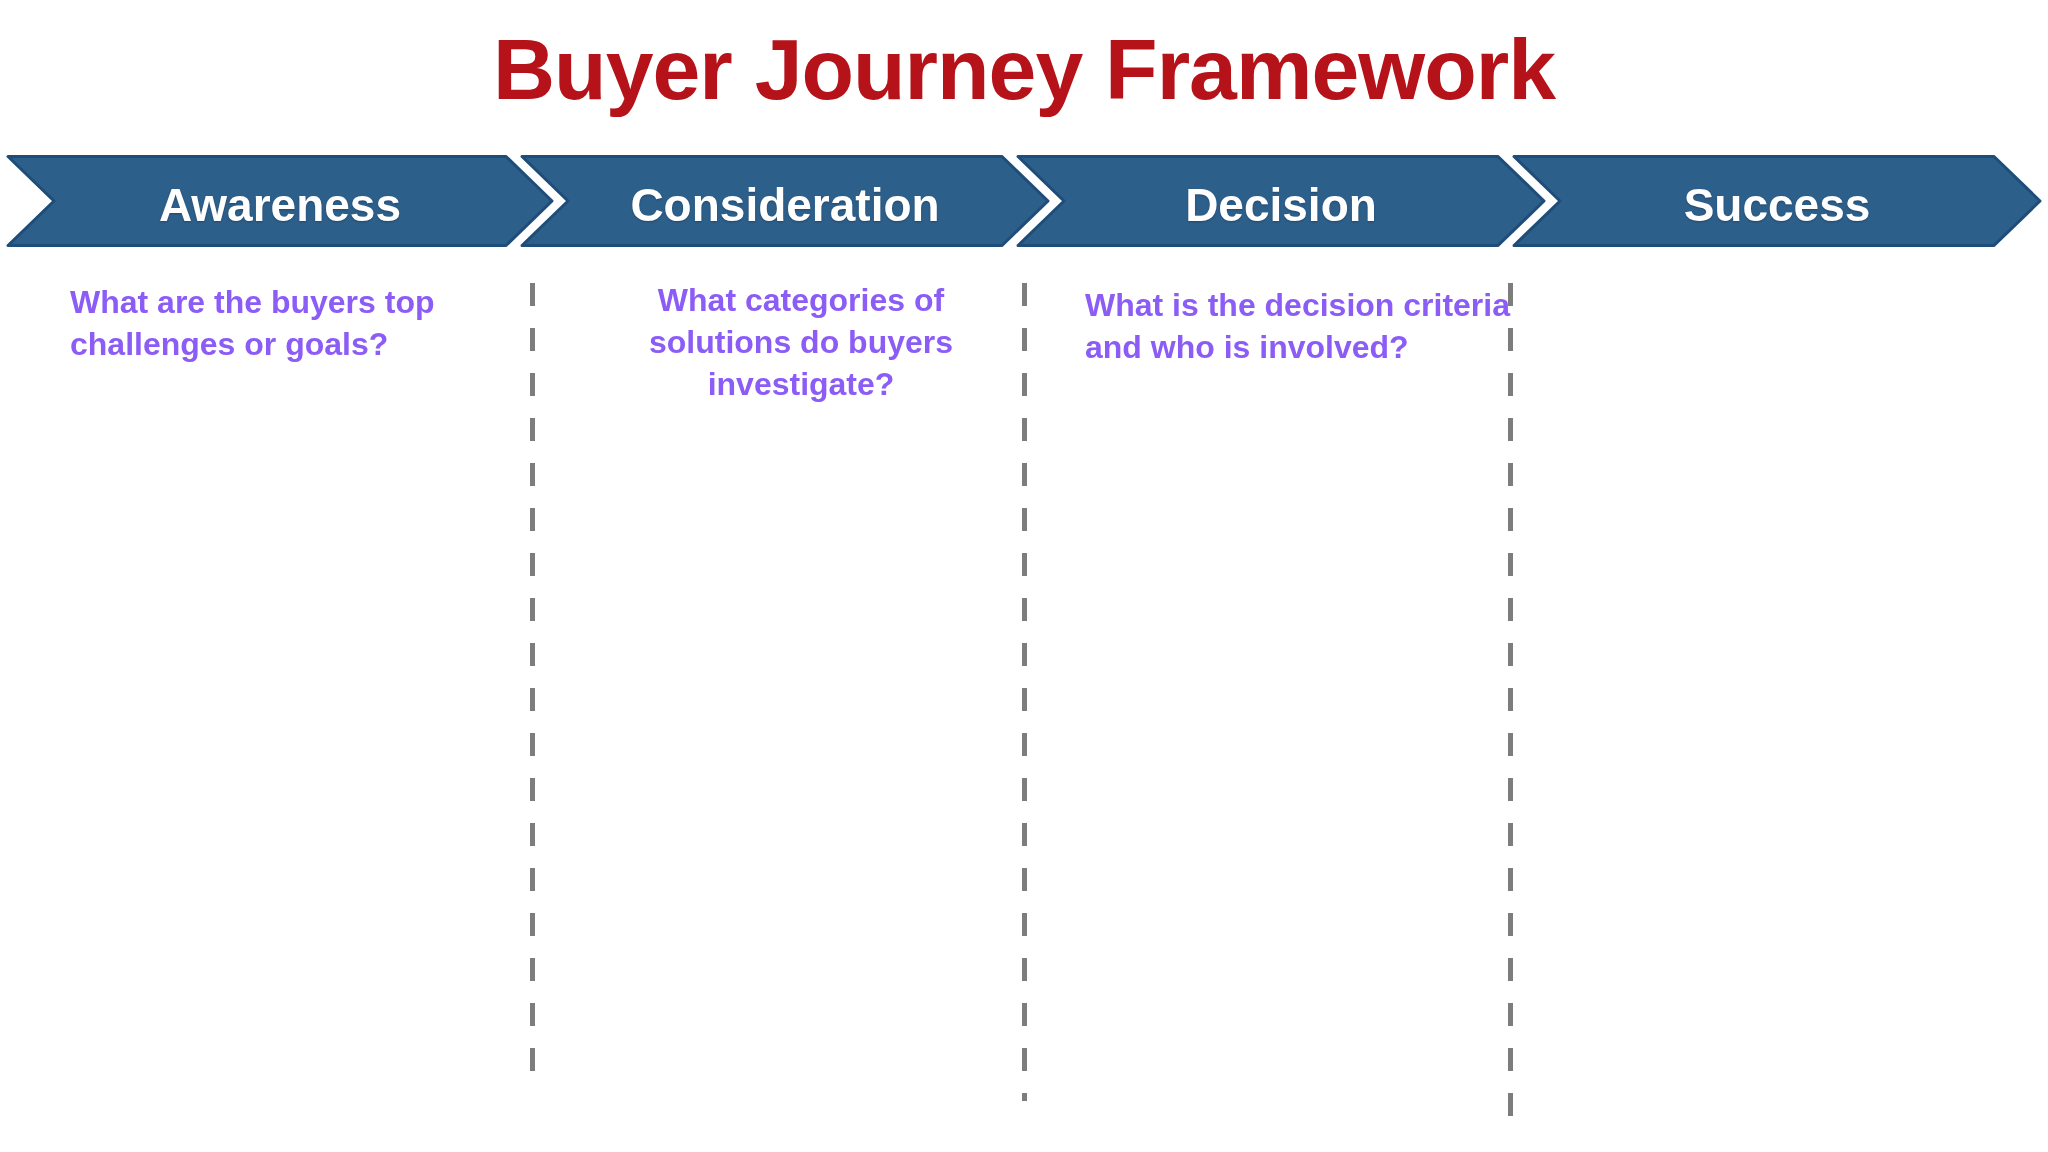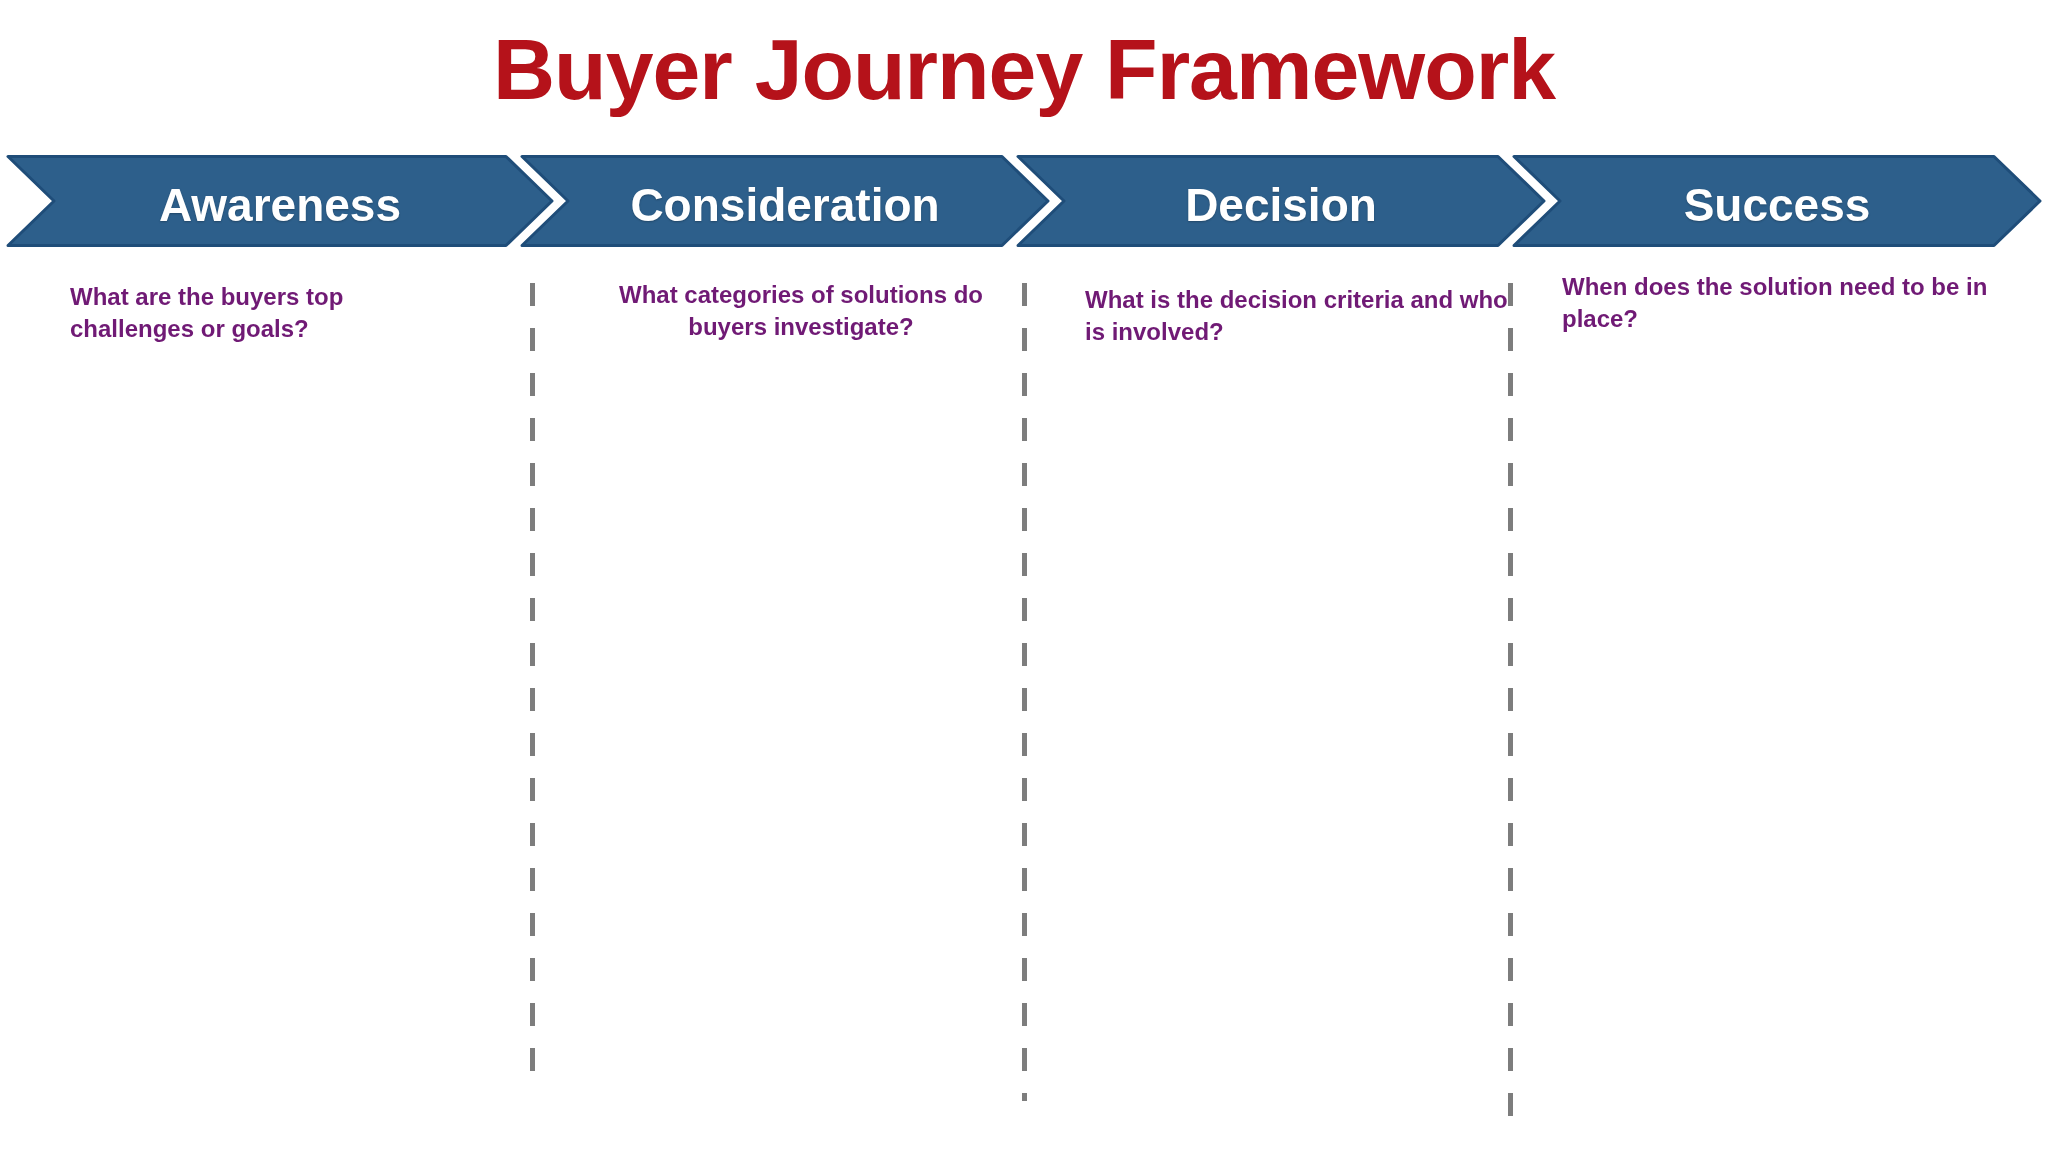--- a/index.html
+++ b/index.html
@@ -51,23 +51,23 @@
     font-weight: bold;
     white-space: nowrap;
     text-shadow: 0 1px 2px rgba(0,0,0,0.25);
   }
   .lbl-0 { left: 54px;   width: 452px; }
   .lbl-1 { left: 568px;  width: 434px; }
   .lbl-2 { left: 1064px; width: 434px; }
   .lbl-3 { left: 1560px; width: 434px; }
   .question {
     position: absolute;
-    font-size: 24px;
+    font-size: 32px;
     font-weight: bold;
-    color: #701a75;
+    color: #8b5cf6;
     line-height: 1.32;
   }
   .q-0 { left: 70px;   top: 281px; width: 385px; }
   .q-1 { left: 585px;  top: 279px; width: 432px; text-align: center; }
   .q-2 { left: 1085px; top: 284px; width: 432px; }
   .q-3 { left: 1562px; top: 271px; width: 478px; }
   .divider {
     position: absolute;
     width: 5px;
     top: 283px;
@@ -106,18 +106,17 @@
 
 <div class="question q-1">
   <div>What categories of solutions do buyers investigate?</div>
 </div>
 
 <div class="question q-2">
   <div>What is the decision criteria and who is involved?</div>
 </div>
 
 <div class="question q-3">
-  <div>When does the solution need to be in place?</div>
 </div>
 
 <div class="divider div-0"></div>
 <div class="divider div-1"></div>
 <div class="divider div-2"></div>
 
 </body></html>

